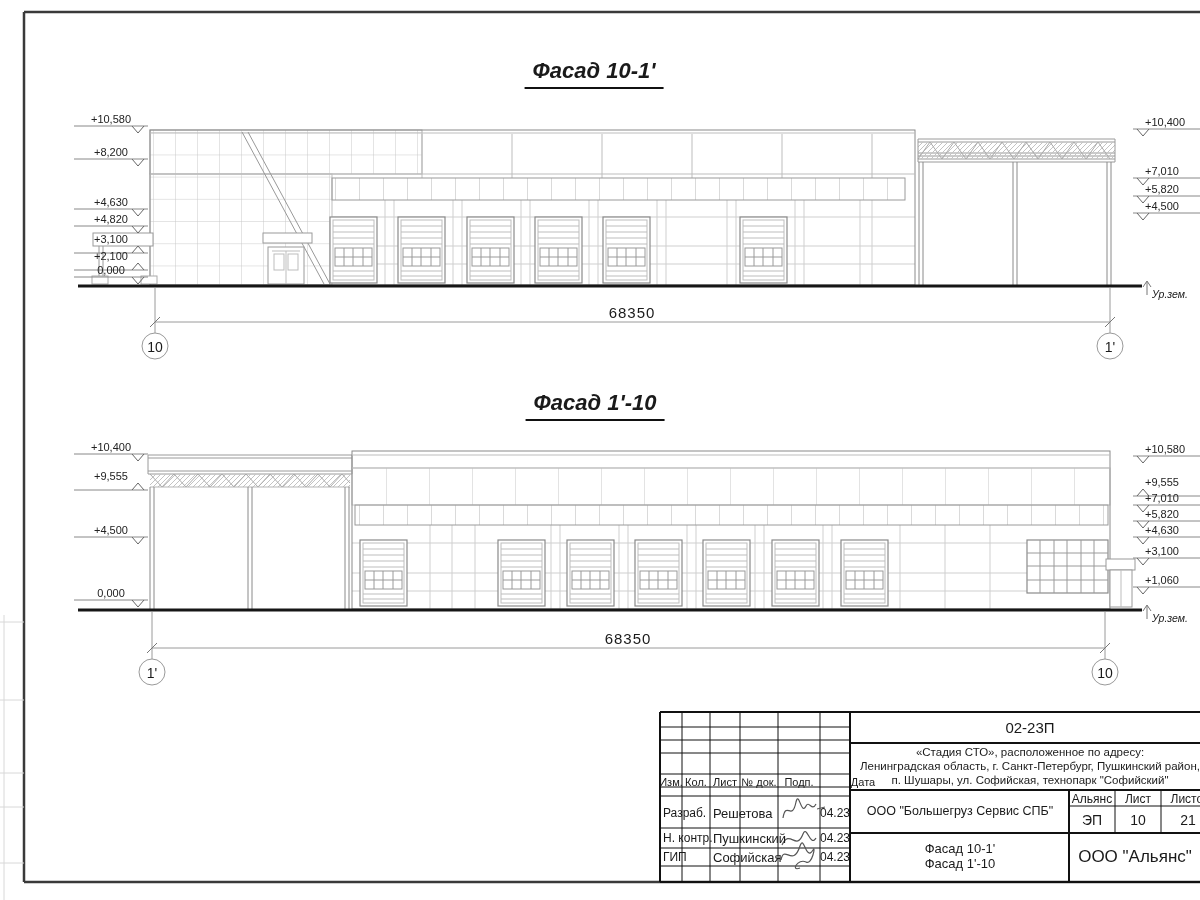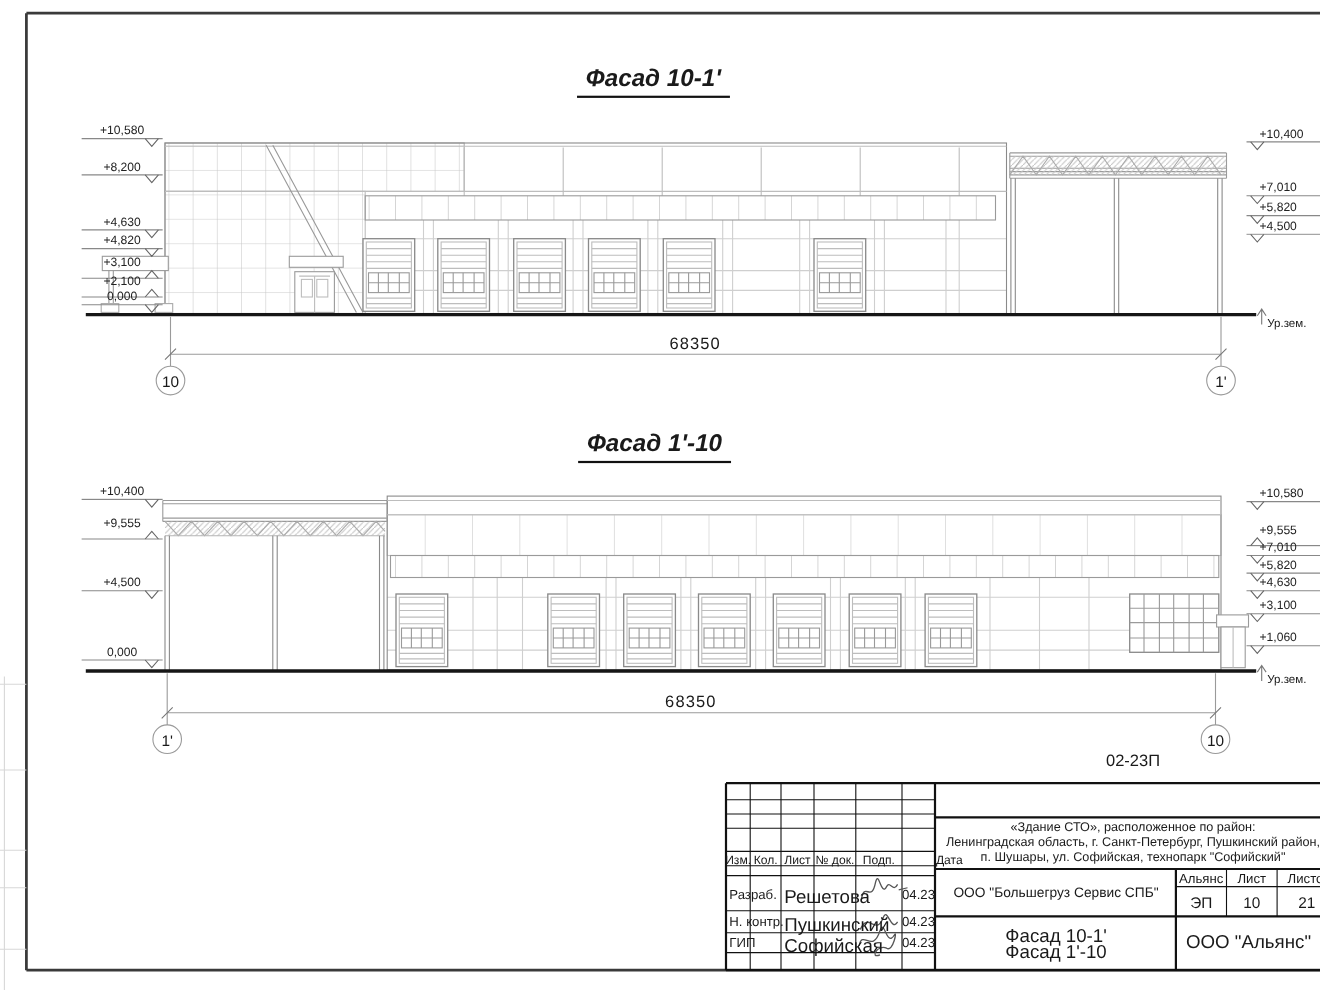--- a/index.html
+++ b/index.html
@@ -13,28 +13,28 @@
     font-size:22px;font-style:italic;font-weight:bold;
     border-bottom:2px solid #111;padding:0 8px 3px 8px;white-space:nowrap;
   }
   .lvl{position:absolute;width:74px;font-size:11px;line-height:12px;color:#222;}
   .lvl .lab{display:block;text-align:center;white-space:nowrap;}
   .lvl.rt .lab{text-align:left;padding-left:12px;}
   .lvl svg{display:block;}
   .lvl.flip svg{transform:scaleY(-1);}
   .dim{position:absolute;transform:translateX(-50%);font-size:15px;letter-spacing:1px;}
   .axis-lab{position:absolute;transform:translate(-50%,-50%);font-size:14px;white-space:nowrap;}
-  .gnd{position:absolute;font-size:10.5px;white-space:nowrap;}
+  .gnd{position:absolute;font-size:10.5px;white-space:nowrap;font-style:italic;}
   .tb{position:absolute;font-size:12px;white-space:nowrap;}
   .tb.c{transform:translateX(-50%);}
   .tb.h{font-size:11px;}
   .tb.doc{font-size:15px;}
   .tb.org{font-size:17px;}
   .tb.comp{font-size:12.5px;}
-  .tb.nm{font-size:17px;}
+  .tb.nm{font-size:13px;}
 </style>
 </head>
 <body>
 
 <svg class="bg" width="1200" height="900" viewBox="0 0 1200 900">
   <defs>
     <pattern id="grid22" width="22" height="22.2" patternUnits="userSpaceOnUse">
       <path d="M22,0 V22.2 M0,22.2 H22" stroke="#c9c9c9" fill="none"></path>
     </pattern>
     <pattern id="band24" width="24" height="40" patternUnits="userSpaceOnUse">
@@ -376,22 +376,22 @@
 <div class="tb c" style="left:835px;top:806px">04.23</div>
 
 <div class="tb" style="left:663px;top:831px">Н. контр.</div>
 <div class="tb nm" style="left:713px;top:831px">Пушкинский</div>
 <div class="tb c" style="left:835px;top:831px">04.23</div>
 
 <div class="tb" style="left:663px;top:850px">ГИП</div>
 <div class="tb nm" style="left:713px;top:850px">Софийская</div>
 <div class="tb c" style="left:835px;top:850px">04.23</div>
 
-<div class="tb doc c" style="left:1030px;top:683px">02-23П</div>
-<div class="tb c" style="left:1030px;top:746px;font-size:11.5px">«Здание СТО», расположенное по район:</div>
+<div class="tb doc c" style="left:1030px;top:719px">02-23П</div>
+<div class="tb c" style="left:1030px;top:746px;font-size:11.5px">«Стадия СТО», расположенное по адресу:</div>
 <div class="tb c" style="left:1030px;top:760px;font-size:11.5px">Ленинградская область, г. Санкт-Петербург, Пушкинский район,</div>
 <div class="tb c" style="left:1030px;top:774px;font-size:11.5px">п. Шушары, ул. Софийская, технопарк "Софийский"</div>
 
 <div class="tb comp c" style="left:960px;top:804px">ООО "Большегруз Сервис СПБ"</div>
 
 <div class="tb c" style="left:1092px;top:792px">Альянс</div>
 <div class="tb c" style="left:1138px;top:792px">Лист</div>
 <div class="tb c" style="left:1190px;top:792px">Листов</div>
 <div class="tb c" style="left:1092px;top:812px;font-size:14px">ЭП</div>
 <div class="tb c" style="left:1138px;top:812px;font-size:14px">10</div>

